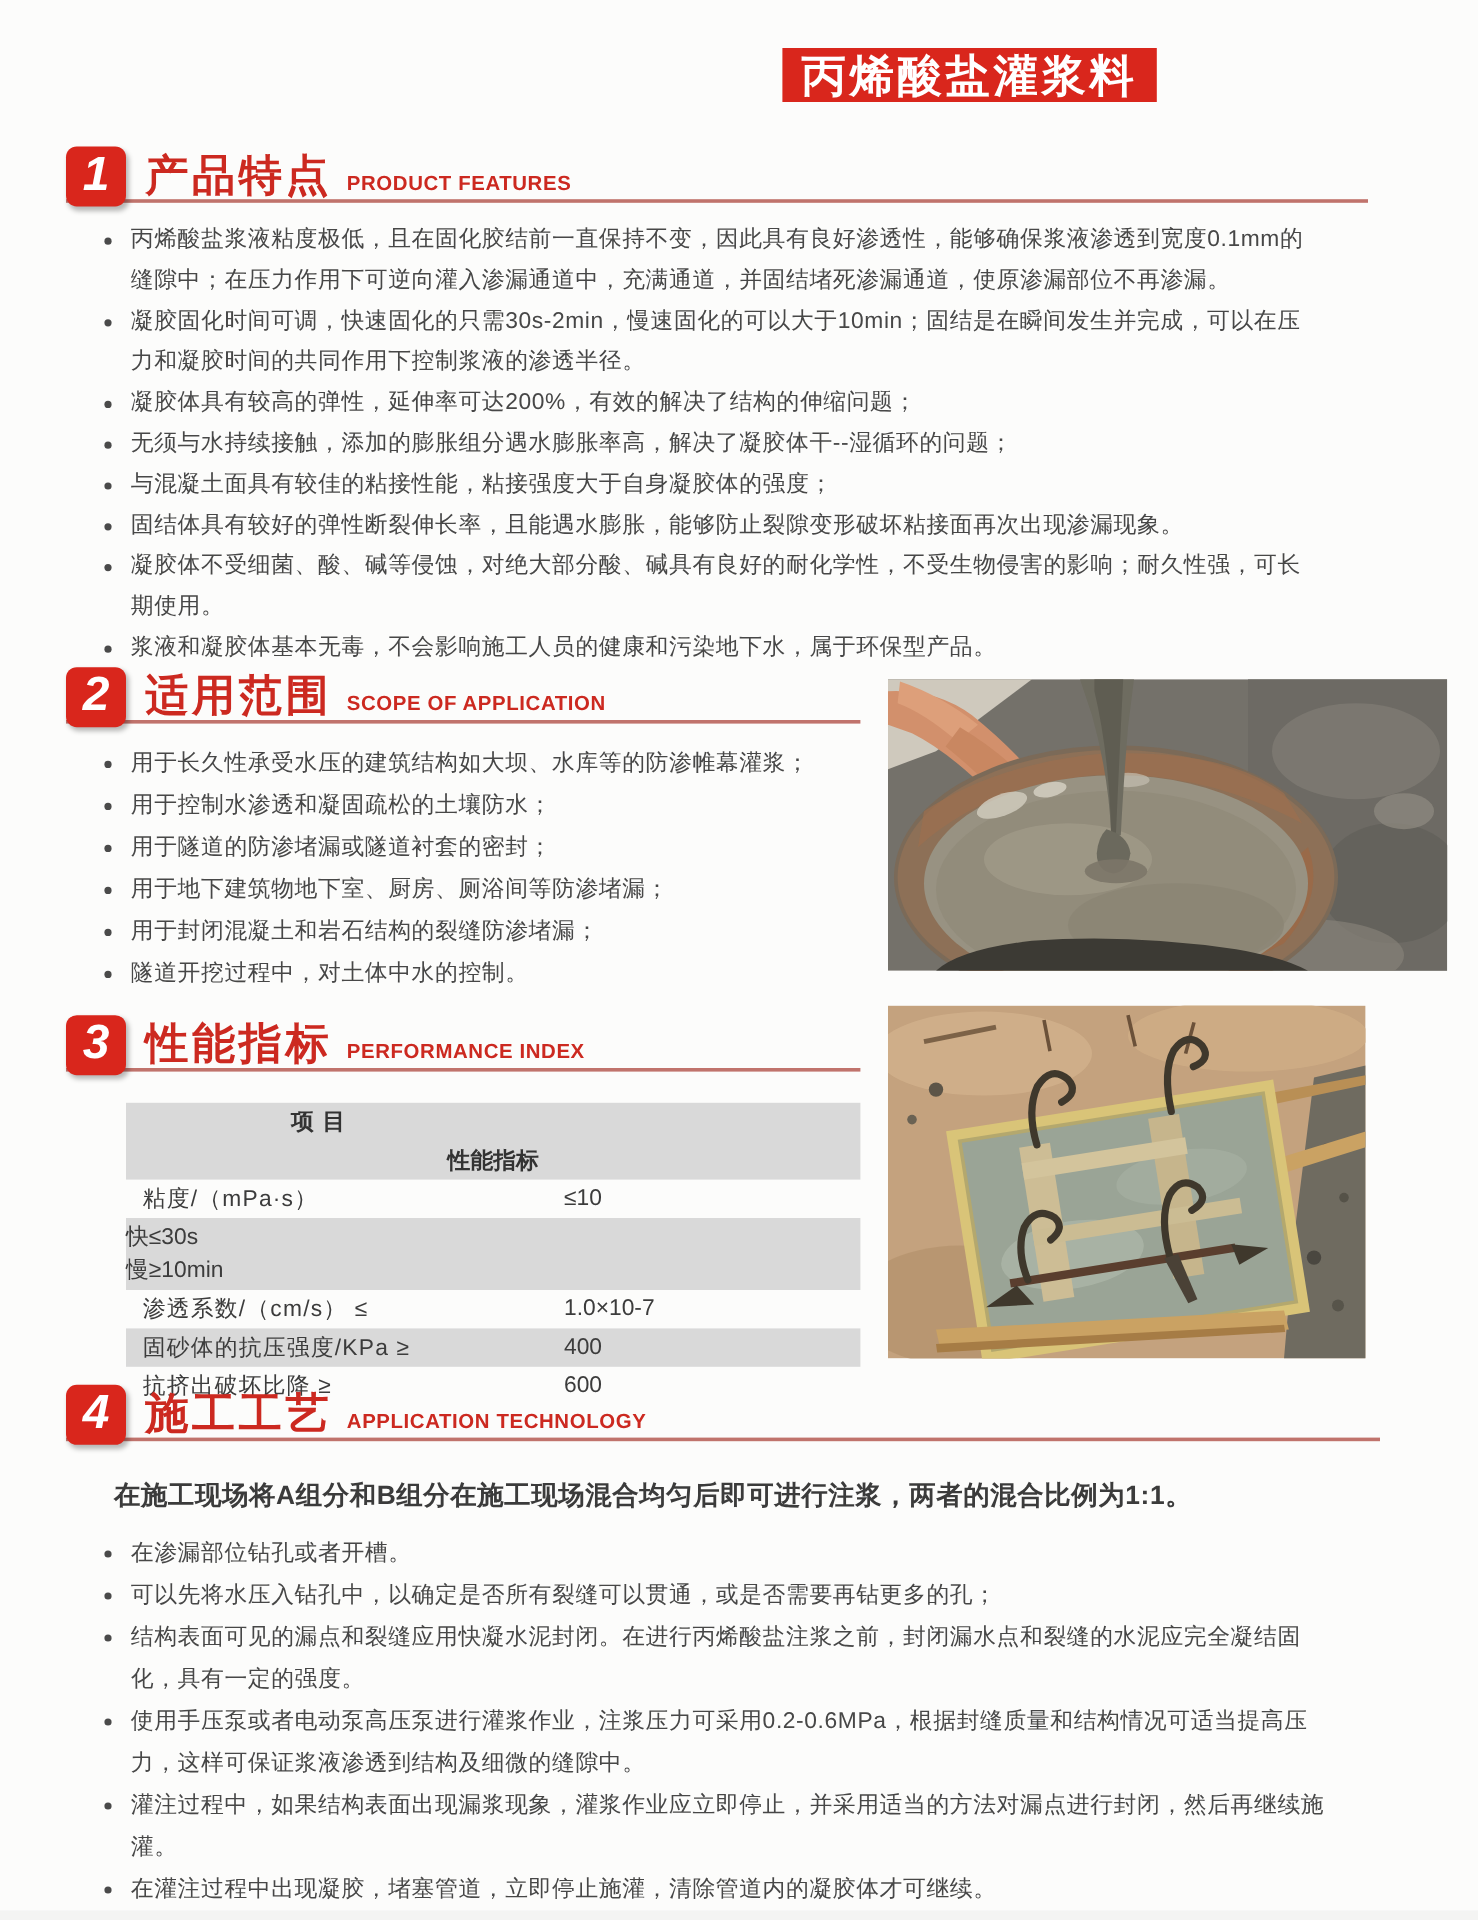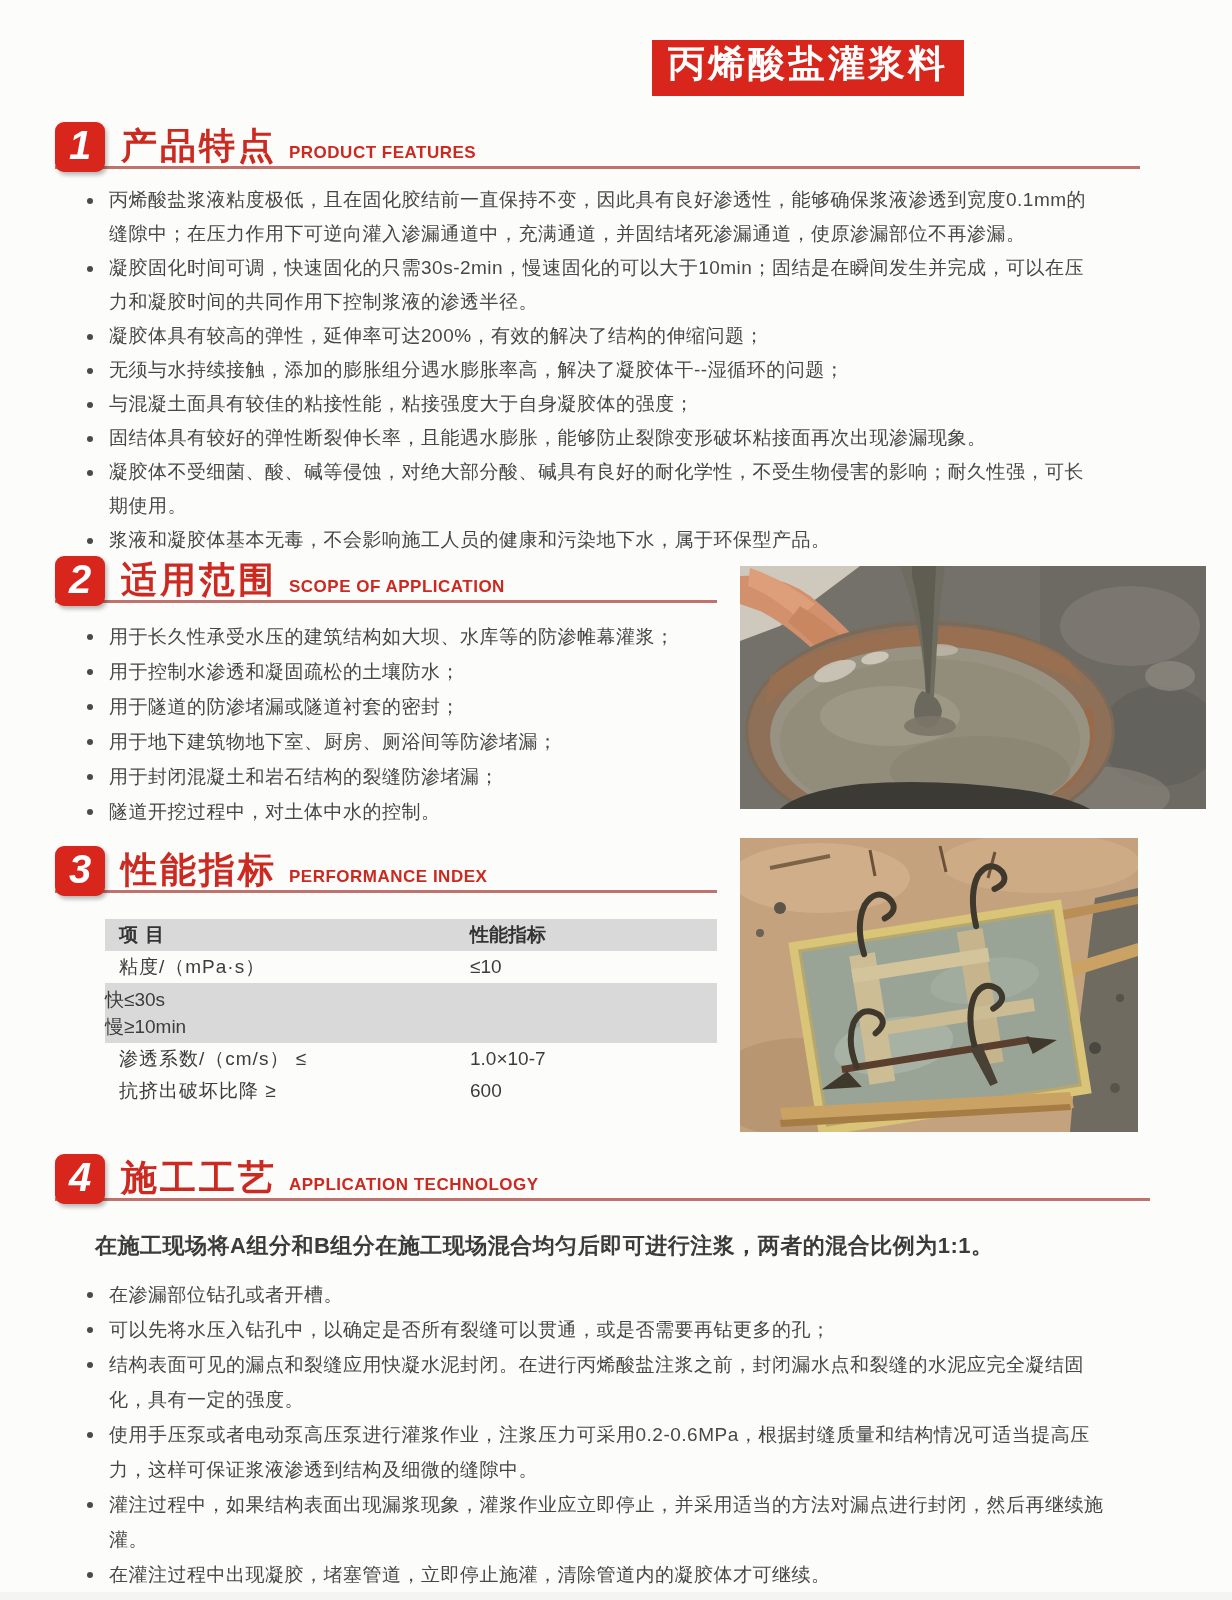--- a/index.html
+++ b/index.html
@@ -8,21 +8,21 @@
     background:#fcfcfb; overflow:hidden;
     font-family:"Liberation Sans", sans-serif;
     color:#454545;
   }
 
   
   .banner {
     position:absolute; left:652px; top:40px;
     background:#d9261c; color:#ffffff;
     font-size:37px; font-weight:bold; letter-spacing:3px;
-    padding:5px 16px 14px 16px; line-height:1;
+    padding:5px 16px 3px 16px; line-height:1;
   }
 
   
   .sec { position:absolute; left:55px; }
   .sec-head {
     display:flex; align-items:flex-end;
     border-bottom:3px solid #c0736c;
   }
   .badge {
     width:50px; height:50px; flex:0 0 50px;
@@ -58,21 +58,21 @@
   .sec4 .content { width:1075px; margin-top:28px; }
   .intro {
     font-size:22px; font-weight:bold; color:#3b3b3b;
     padding-left:40px; line-height:34px; letter-spacing:.5px;
   }
 
   
   .spec-table { margin:26px 0 0 50px; width:612px; font-size:19px; color:#3c3c3c; }
   .tr { display:flex; align-items:center; min-height:31px; }
   .tr.shade { background:#d9d9d9; }
-  .tr.hdr { font-weight:bold; color:#333; }
+  .tr.hdr { font-weight:bold; color:#333;flex-direction:column; }
   .td1 { width:365px; padding:3px 4px 3px 14px; box-sizing:border-box; letter-spacing:1px; }
   .td2 { flex:1; padding:3px 0; }
   .td2 .vline { line-height:27px; }
 
   
   .photo { position:absolute; display:block; }
 
   .footer-strip { position:absolute; left:0; right:0; bottom:0; height:8px; background:#f4f4f3; }
 </style>
 </head>
@@ -173,20 +173,24 @@
       <div class="tr shade">
         <div class="td2">
           <div class="vline">快≤30s</div>
           <div class="vline">慢≥10min</div>
         </div>
       </div>
       <div class="tr">
         <div class="td1">渗透系数/（cm/s）  ≤</div>
         <div class="td2">1.0×10-7</div>
       </div>
+      <div class="tr shade">
+        <div class="td1">固砂体的抗压强度/KPa ≥</div>
+        <div class="td2">400</div>
+      </div>
       <div class="tr">
         <div class="td1">抗挤出破坏比降 ≥</div>
         <div class="td2">600</div>
       </div>
     </div>
   </div>
 
   <svg class="photo" style="left:740px; top:838px;" width="398" height="294" viewBox="0 0 398 294" role="img">
     <rect x="0" y="0" width="398" height="294" fill="#c4a27e"></rect>
     <ellipse cx="80" cy="40" rx="90" ry="35" fill="#d2b28c" opacity=".8"></ellipse>

